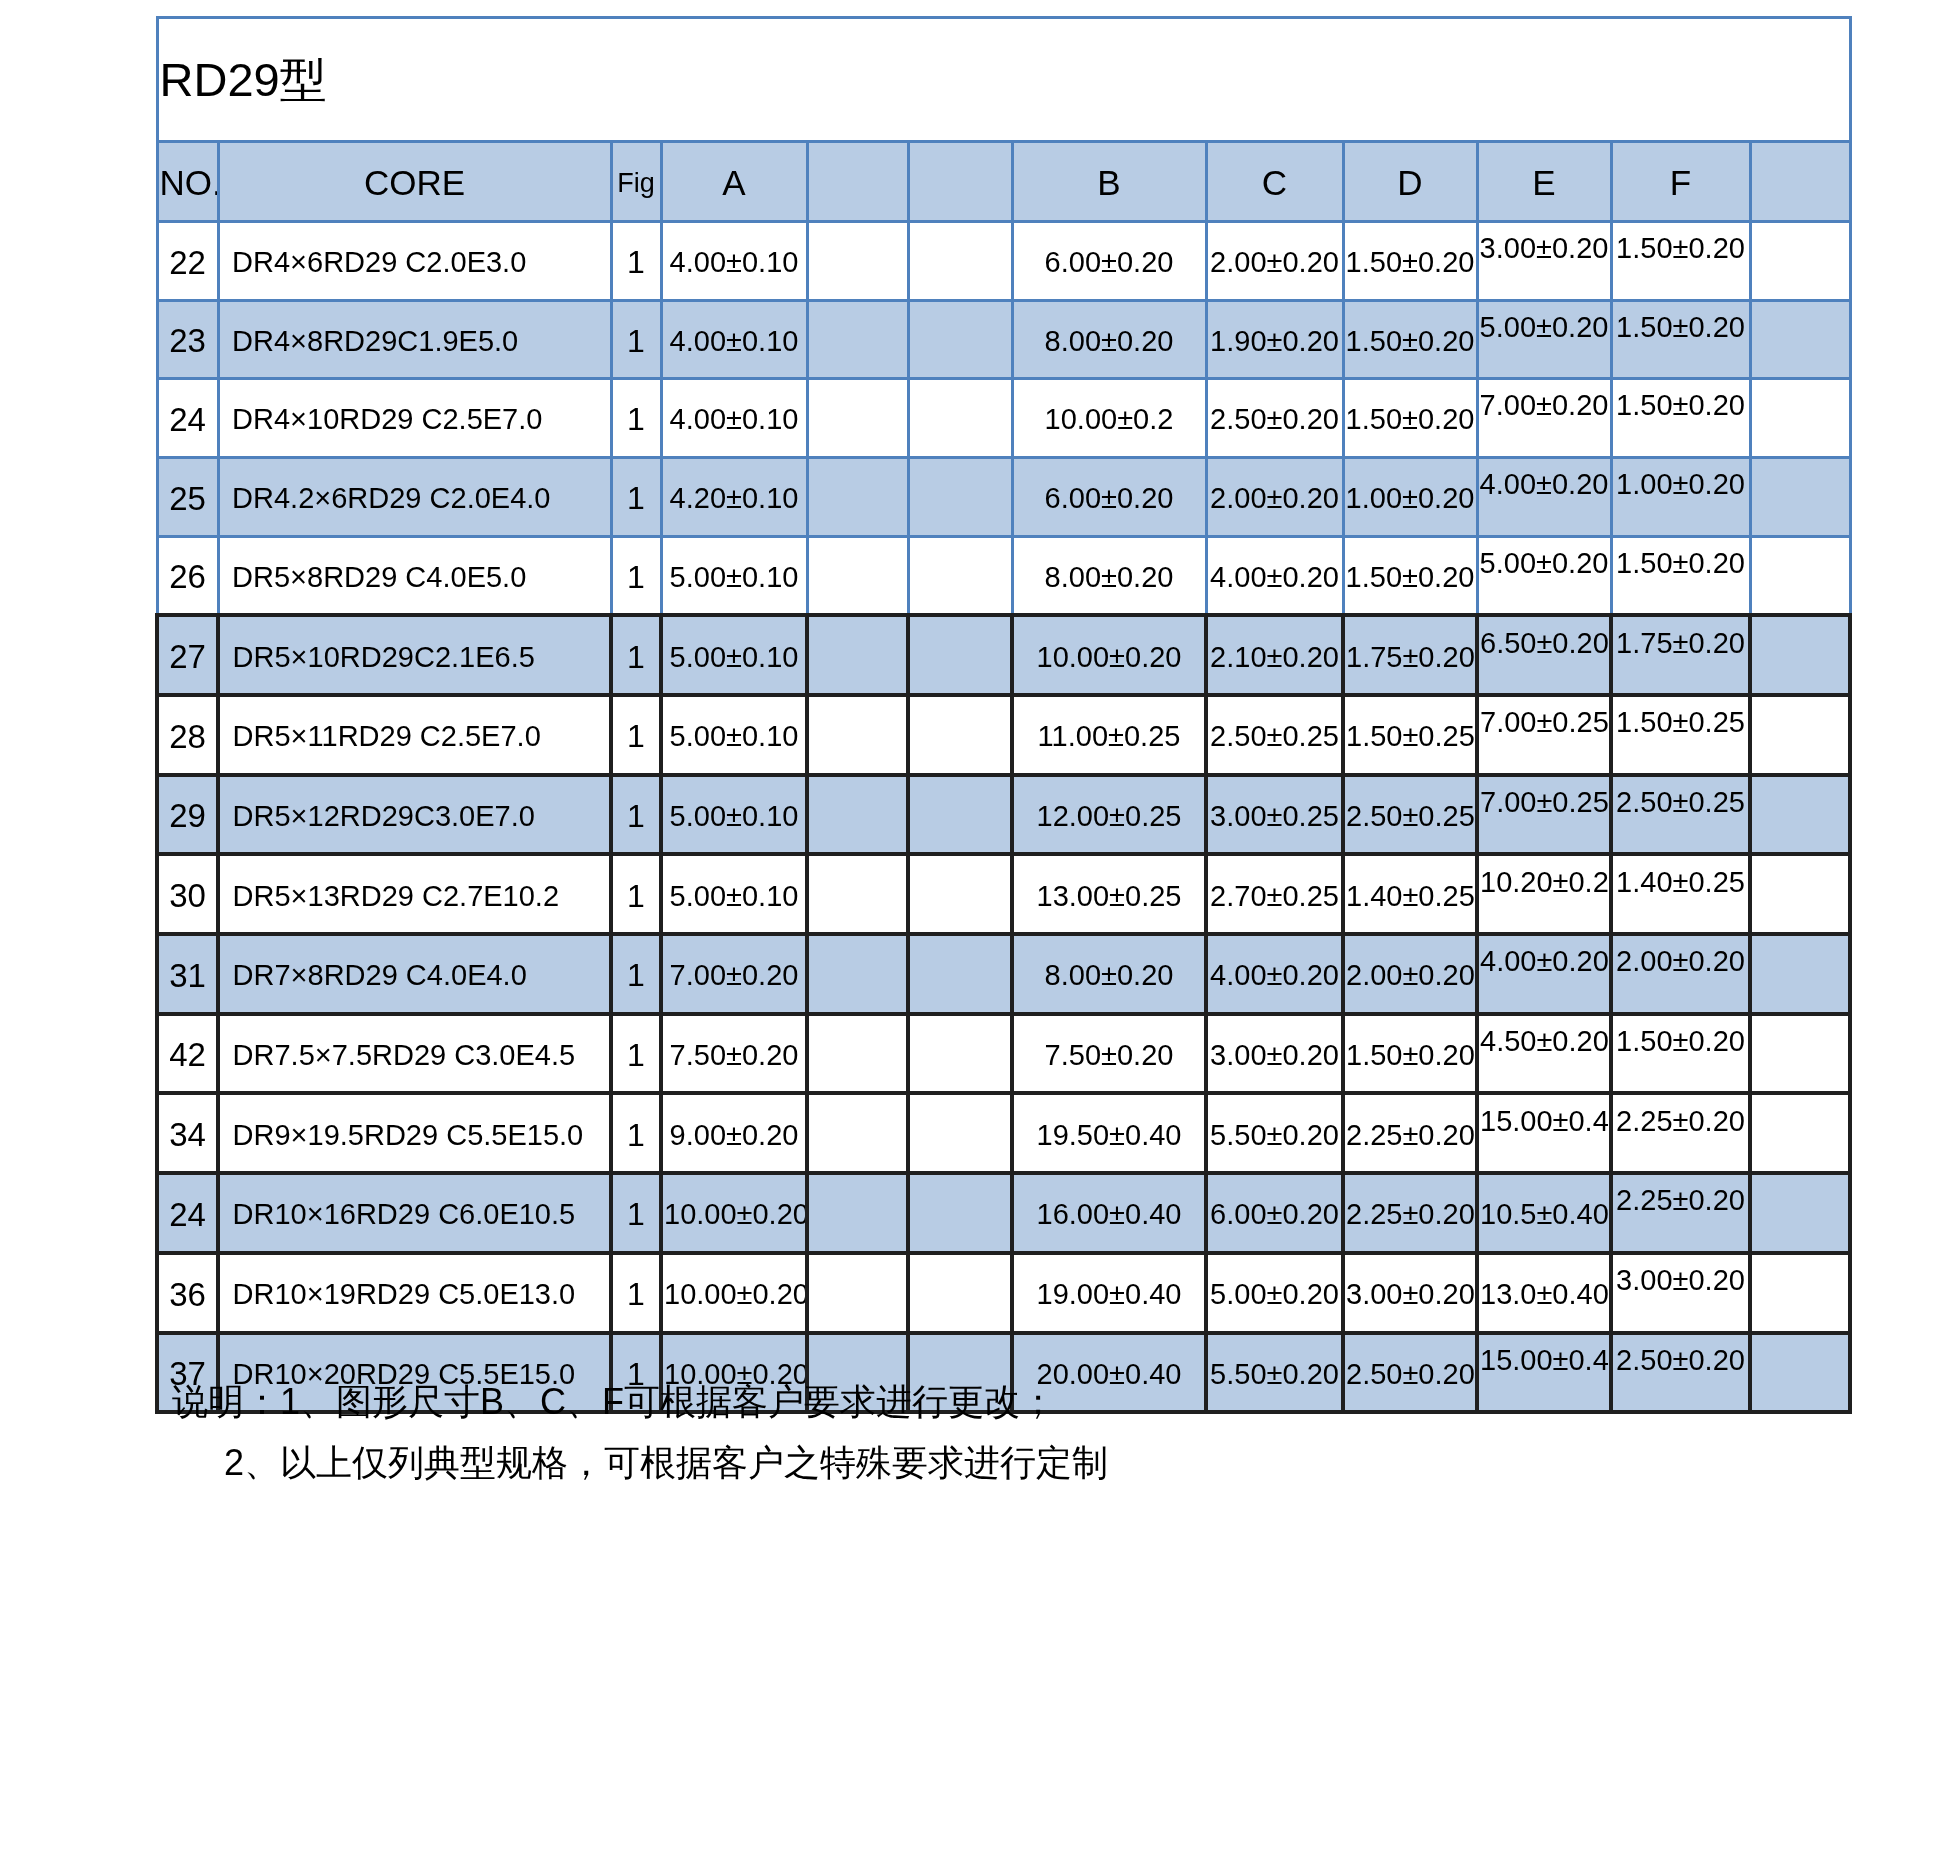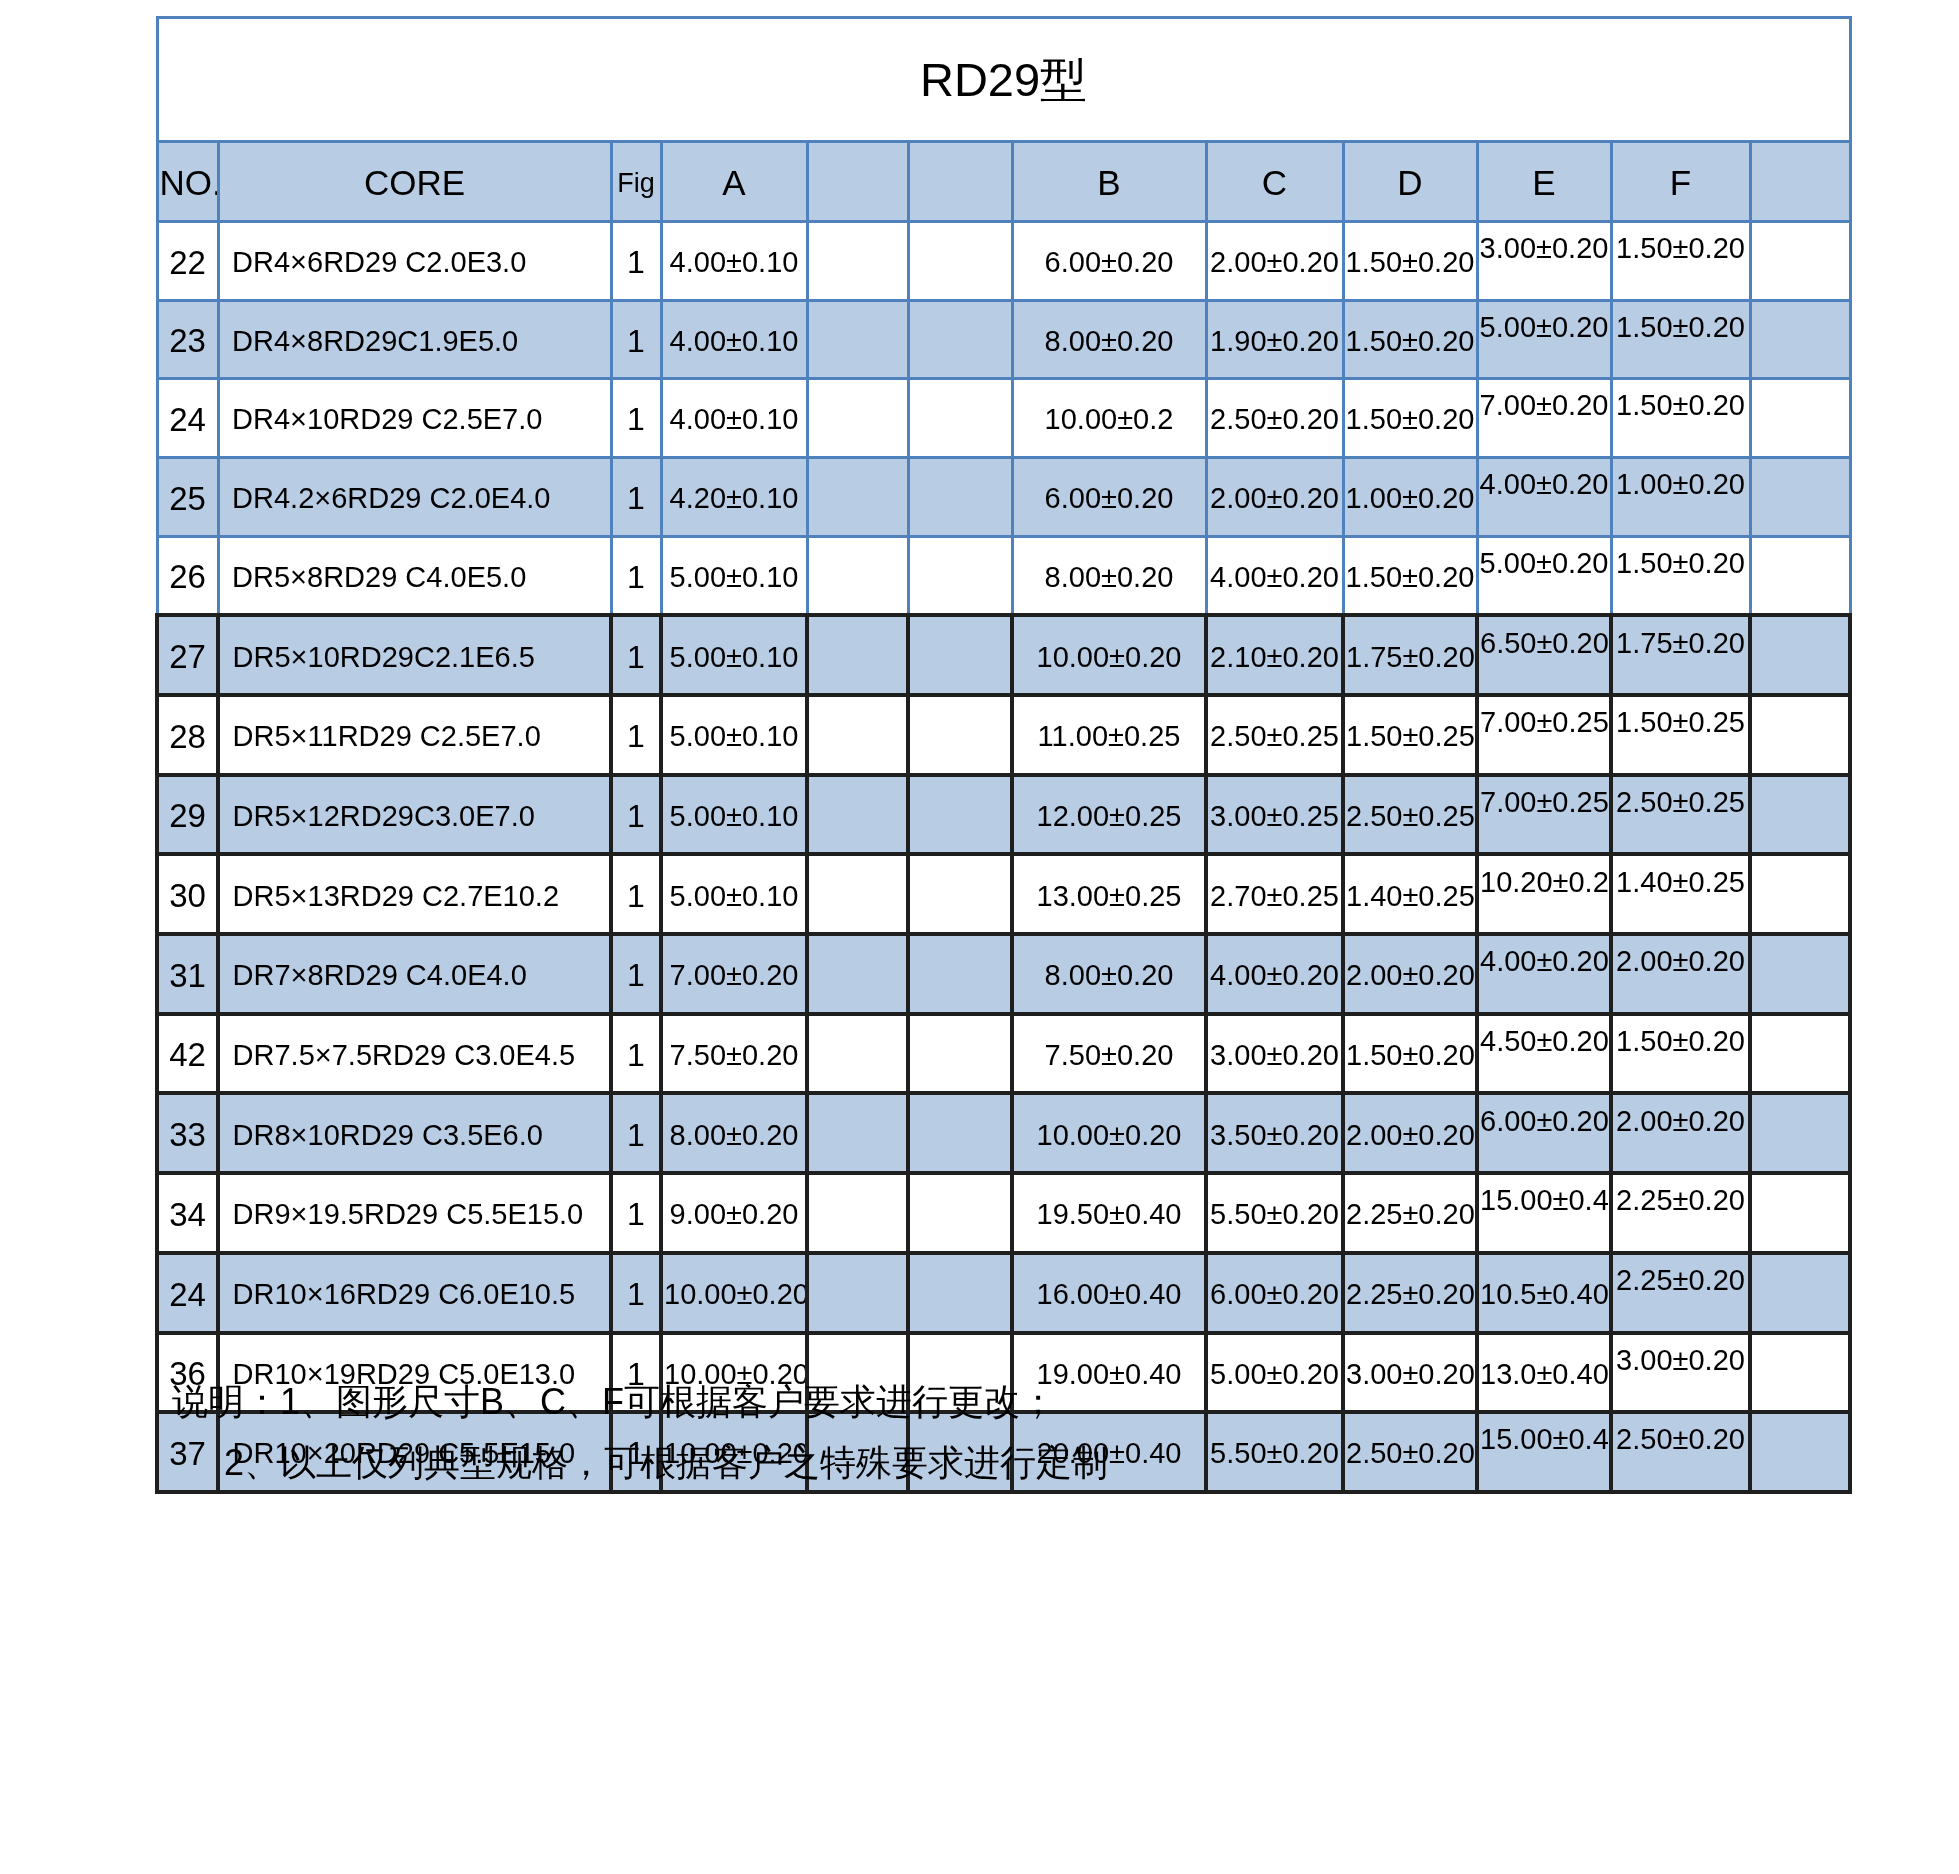--- a/index.html
+++ b/index.html
@@ -29,21 +29,20 @@
   table.spec td,table.spec th{
     border:3.2px solid var(--grid-blue);
     overflow:hidden;
     white-space:nowrap;
     vertical-align:middle;
     font-weight:normal;
   }
   tr.title-row td{
     height:117px;
     background:#ffffff;
-    text-align:center;
     font-size:47px;
     padding-top:3.2px;
   }
   tr.header-row th{
     height:71px;
     background:var(--row-fill-blue);
     text-align:center;
     font-size:35px;
     padding-top:4.7px;
   }
@@ -273,34 +272,20 @@
       <td class="col-x1"></td>
       <td class="col-x2"></td>
       <td class="col-b">7.50±0.20</td>
       <td class="col-c">3.00±0.20</td>
       <td class="col-d">1.50±0.20</td>
       <td class="col-e"><span class="v">4.50±0.20</span></td>
       <td class="col-f"><span class="v">1.50±0.20</span></td>
       <td class="col-x3"></td>
     </tr>
 
-    <tr class="alt dark" data-row="33">
-      <td class="col-no">33</td>
-      <td class="col-core">DR8×10RD29 C3.5E6.0</td>
-      <td class="col-fig">1</td>
-      <td class="col-a">8.00±0.20</td>
-      <td class="col-x1"></td>
-      <td class="col-x2"></td>
-      <td class="col-b">10.00±0.20</td>
-      <td class="col-c">3.50±0.20</td>
-      <td class="col-d">2.00±0.20</td>
-      <td class="col-e"><span class="v">6.00±0.20</span></td>
-      <td class="col-f"><span class="v">2.00±0.20</span></td>
-      <td class="col-x3"></td>
-    </tr>
 
     <tr class="dark" data-row="34">
       <td class="col-no">34</td>
       <td class="col-core">DR9×19.5RD29 C5.5E15.0</td>
       <td class="col-fig">1</td>
       <td class="col-a">9.00±0.20</td>
       <td class="col-x1"></td>
       <td class="col-x2"></td>
       <td class="col-b">19.50±0.40</td>
       <td class="col-c">5.50±0.20</td>

